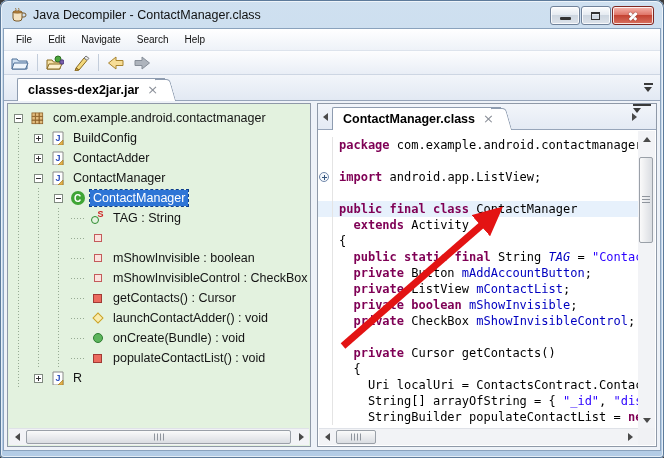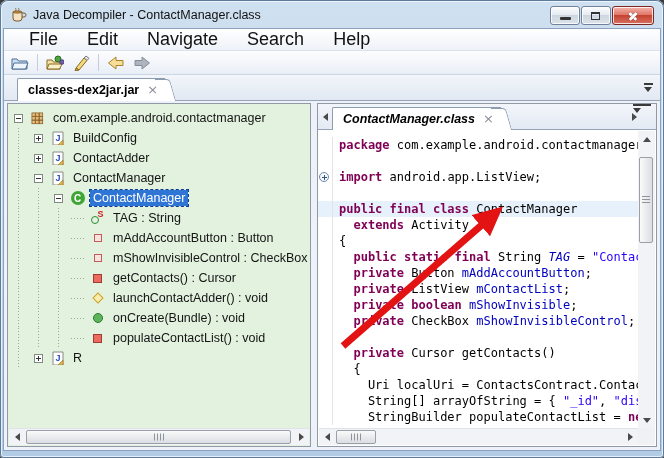--- a/index.html
+++ b/index.html
@@ -22,21 +22,21 @@
   .glyph-min { position:absolute; left:50%; bottom:4px; width:11px; height:3px; margin-left:-5px; background:#333; border-radius:1px; }
   .glyph-max { position:absolute; left:50%; top:50%; width:9px; height:8px; margin:-4px 0 0 -5px; border:1px solid #333; border-top:2px solid #333; background:transparent; }
   .glyph-x { position:absolute; left:50%; top:50%; width:12px; height:12px; margin:-6px 0 0 -6px; }
   .glyph-x::before,.glyph-x::after { content:''; position:absolute; left:1px; right:1px; top:5px; height:2.6px; background:#fff; border-radius:1px; box-shadow:0 0 1px #5e150d; }
   .glyph-x::before { transform:rotate(45deg); } .glyph-x::after { transform:rotate(-45deg); }
 
   
   .client { position:absolute; left:4px; right:4px; top:29px; bottom:8px; background:#eef2f8; display:flex; flex-direction:column; box-shadow:0 0 0 1px #8aa2bd; }
 
   .menubar { height:22px; flex:none; display:flex; align-items:center; background:linear-gradient(#ffffff,#eef2f8); border-bottom:1px solid #dde3ec; padding-left:4px; }
-  .menu-item { font-size:18px; color:#111; padding:2px 8px; cursor:default;margin-left:13px; }
+  .menu-item { font-size:10px; color:#111; padding:2px 8px; cursor:default; }
 
   .toolbar { height:24px; flex:none; display:flex; align-items:center; gap:2px; background:linear-gradient(#fdfdfe,#e9eef6); border-bottom:1px solid #cdd6e3; padding:0 4px; }
   .tbtn { width:24px; height:21px; display:flex; align-items:center; justify-content:center; border-radius:2px; }
   .tsep { width:1px; height:17px; background:#c3cddb; margin:0 3px; }
 
   
   .tabstrip { height:26px; flex:none; background:linear-gradient(#f2f5fa,#e2e9f3); border-bottom:1px solid #97a5ba; position:relative; display:flex; align-items:flex-end; padding-left:13px; }
   .tab { position:relative; height:23px; background:#fff; border:1px solid #8e9cb0; border-right:none; border-bottom:none; border-radius:2px 0 0 0; margin-bottom:-1px; padding:0 6px 0 10px; display:flex; align-items:center; gap:7px; z-index:2;margin-top:16px; }
   .tab::after { content:''; position:absolute; top:0; right:-8px; bottom:0; width:14px; background:#fff; border:1px solid #8e9cb0; border-left:none; border-bottom:none; border-radius:0 4px 0 0; transform:skewX(16deg); z-index:-1; }
   .tab-label { font-size:12.5px; font-weight:bold; color:#000; white-space:nowrap; }
@@ -91,21 +91,21 @@
     background:repeating-linear-gradient(90deg,#8f959d 0 1px,transparent 1px 3px); }
   .grip-v { position:absolute; left:50%; top:50%; width:8px; height:9px; transform:translate(-50%,-50%);
     background:repeating-linear-gradient(#8f959d 0 1px,transparent 1px 3px); }
   .tri-l { width:0; height:0; border-top:4px solid transparent; border-bottom:4px solid transparent; border-right:5px solid #4a4a4a; }
   .tri-r { width:0; height:0; border-top:4px solid transparent; border-bottom:4px solid transparent; border-left:5px solid #4a4a4a; }
   .tri-u { width:0; height:0; border-left:4px solid transparent; border-right:4px solid transparent; border-bottom:5px solid #4a4a4a; }
   .tri-d { width:0; height:0; border-left:4px solid transparent; border-right:4px solid transparent; border-top:5px solid #4a4a4a; }
   .corner { position:absolute; right:1px; bottom:1px; width:17px; height:17px; background:#f0f1f4; }
 
   
-  .inner-tabstrip { height:26px; flex:none; background:linear-gradient(#f2f5fa,#e4eaf4); border-bottom:1px solid #97a5ba; display:flex; align-items:flex-end; position:relative;font-style:italic; }
+  .inner-tabstrip { height:26px; flex:none; background:linear-gradient(#f2f5fa,#e4eaf4); border-bottom:1px solid #97a5ba; display:flex; align-items:flex-end; position:relative; }
   .inner-tabstrip .tabscroll { align-self:center; }
   .inner-right { position:absolute; right:4px; top:0; height:100%; display:flex; align-items:center; gap:4px; }
   .code-area { flex:1; position:relative; background:#fff; overflow:hidden; }
   .code-lines { position:absolute; left:0; top:0; right:17px; bottom:17px; overflow:hidden; padding-top:7px; }
   .code-line { height:16px; display:flex; white-space:pre; font-family:"DejaVu Sans Mono",monospace; font-size:12px; line-height:16px; }
   .code-line.hl { background:#e7f1fc; }
   .gutter-cell { width:14px; flex:none; position:relative; }
   .fold-icon { position:absolute; left:1px; top:3px; width:10px; height:10px; border:1px solid #7188ab; border-radius:50%; background:#f4f7fb; }
   .fold-icon::before { content:''; position:absolute; left:1.5px; right:1.5px; top:3.5px; height:1px; background:#35557d; }
   .fold-icon::after { content:''; position:absolute; top:1.5px; bottom:1.5px; left:3.5px; width:1px; background:#35557d; }
@@ -280,21 +280,30 @@
               <span class="tree-label">TAG : String</span>
             </div>
             <div class="tree-row">
               <span class="guide"></span>
               <span class="guide"></span>
               <span class="guide"></span>
               <span class="leaf-stub"></span>
               <span class="tree-icon">
                 <span class="ic-pfield"></span>
               </span>
-              <span class="tree-label">mAddAccountButton : Button</span>
+            </div>
+            <div class="tree-row">
+              <span class="guide"></span>
+              <span class="guide"></span>
+              <span class="guide"></span>
+              <span class="leaf-stub"></span>
+              <span class="tree-icon">
+                <span class="ic-pfield"></span>
+              </span>
+              <span class="tree-label">mShowInvisible : boolean</span>
             </div>
             <div class="tree-row">
               <span class="guide"></span>
               <span class="guide"></span>
               <span class="guide"></span>
               <span class="leaf-stub"></span>
               <span class="tree-icon">
                 <span class="ic-pfield"></span>
               </span>
               <span class="tree-label">mShowInvisibleControl : CheckBox</span>

